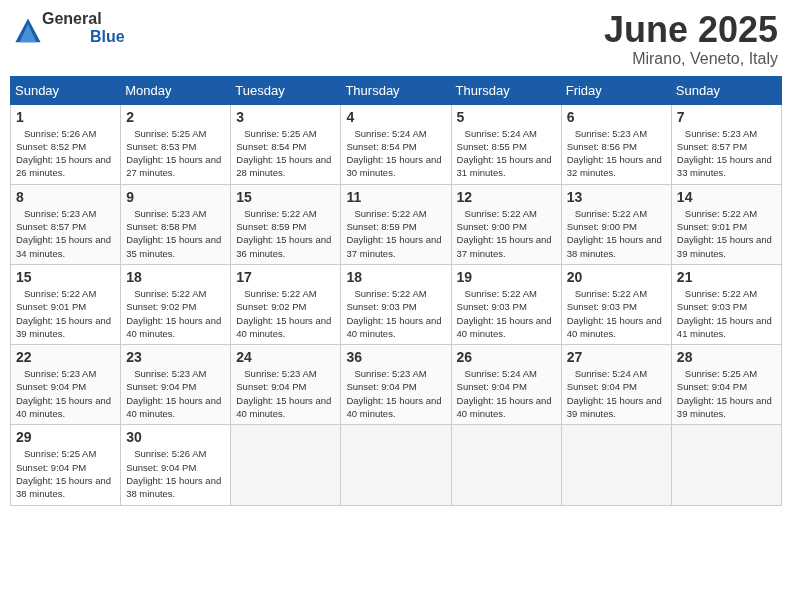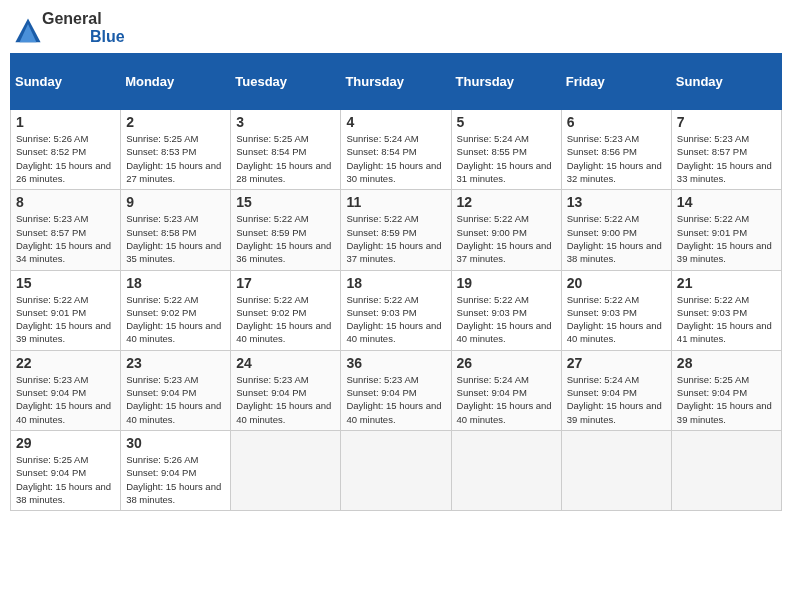--- a/index.html
+++ b/index.html
@@ -39,22 +39,22 @@
       color: #555;
     }
     table {
       width: 100%;
       border-collapse: collapse;
     }
     th {
       background-color: #1a5ca8;
       color: white;
       font-size: 13px;
-      font-weight: bold;
-      padding: 20px 4px;
+      font-weight: normal;
+      padding: 6px 4px;
       text-align: left;
       border: 1px solid #1a5ca8;
     }
     td {
       border: 1px solid #ccc;
       vertical-align: top;
       padding: 4px 5px;
       font-size: 10px;
       color: #333;
       width: calc(100% / 7);
@@ -67,20 +67,21 @@
       font-size: 14px;
       font-weight: bold;
       color: #333;
       display: block;
       margin-bottom: 2px;
     }
     .day-detail {
       font-size: 9.5px;
       color: #333;
       line-height: 1.4;
+      margin-left: 8px;
     }
     tr:nth-child(even) td:not(.empty) {
       background: #fafafa;
     }
   </style>
 </head>
 <body>
 
 <div class="header-area">
   <div class="logo">
@@ -89,20 +90,24 @@
       <polygon points="20,10 32,36 8,36" fill="#4a90d9"></polygon>
     </svg>
     <div>
       <div style="font-size:16px; font-weight:bold; color:#333; line-height:1.1;">
         <span>General</span>
       </div>
       <div style="font-size:16px; font-weight:bold; color:#1a5ca8; line-height:1.1;margin-left:48px;">
         <span>Blue</span>
       </div>
     </div>
+  </div>
+  <div class="title-area">
+    <div class="calendar-title">June 2025</div>
+    <div class="calendar-subtitle">Mirano, Veneto, Italy</div>
   </div>
 </div>
 
 <table>
   <thead>
     <tr>
     <th>Sunday</th>
         <th>Monday</th>
         <th>Tuesday</th>
         <th>Thursday</th>

